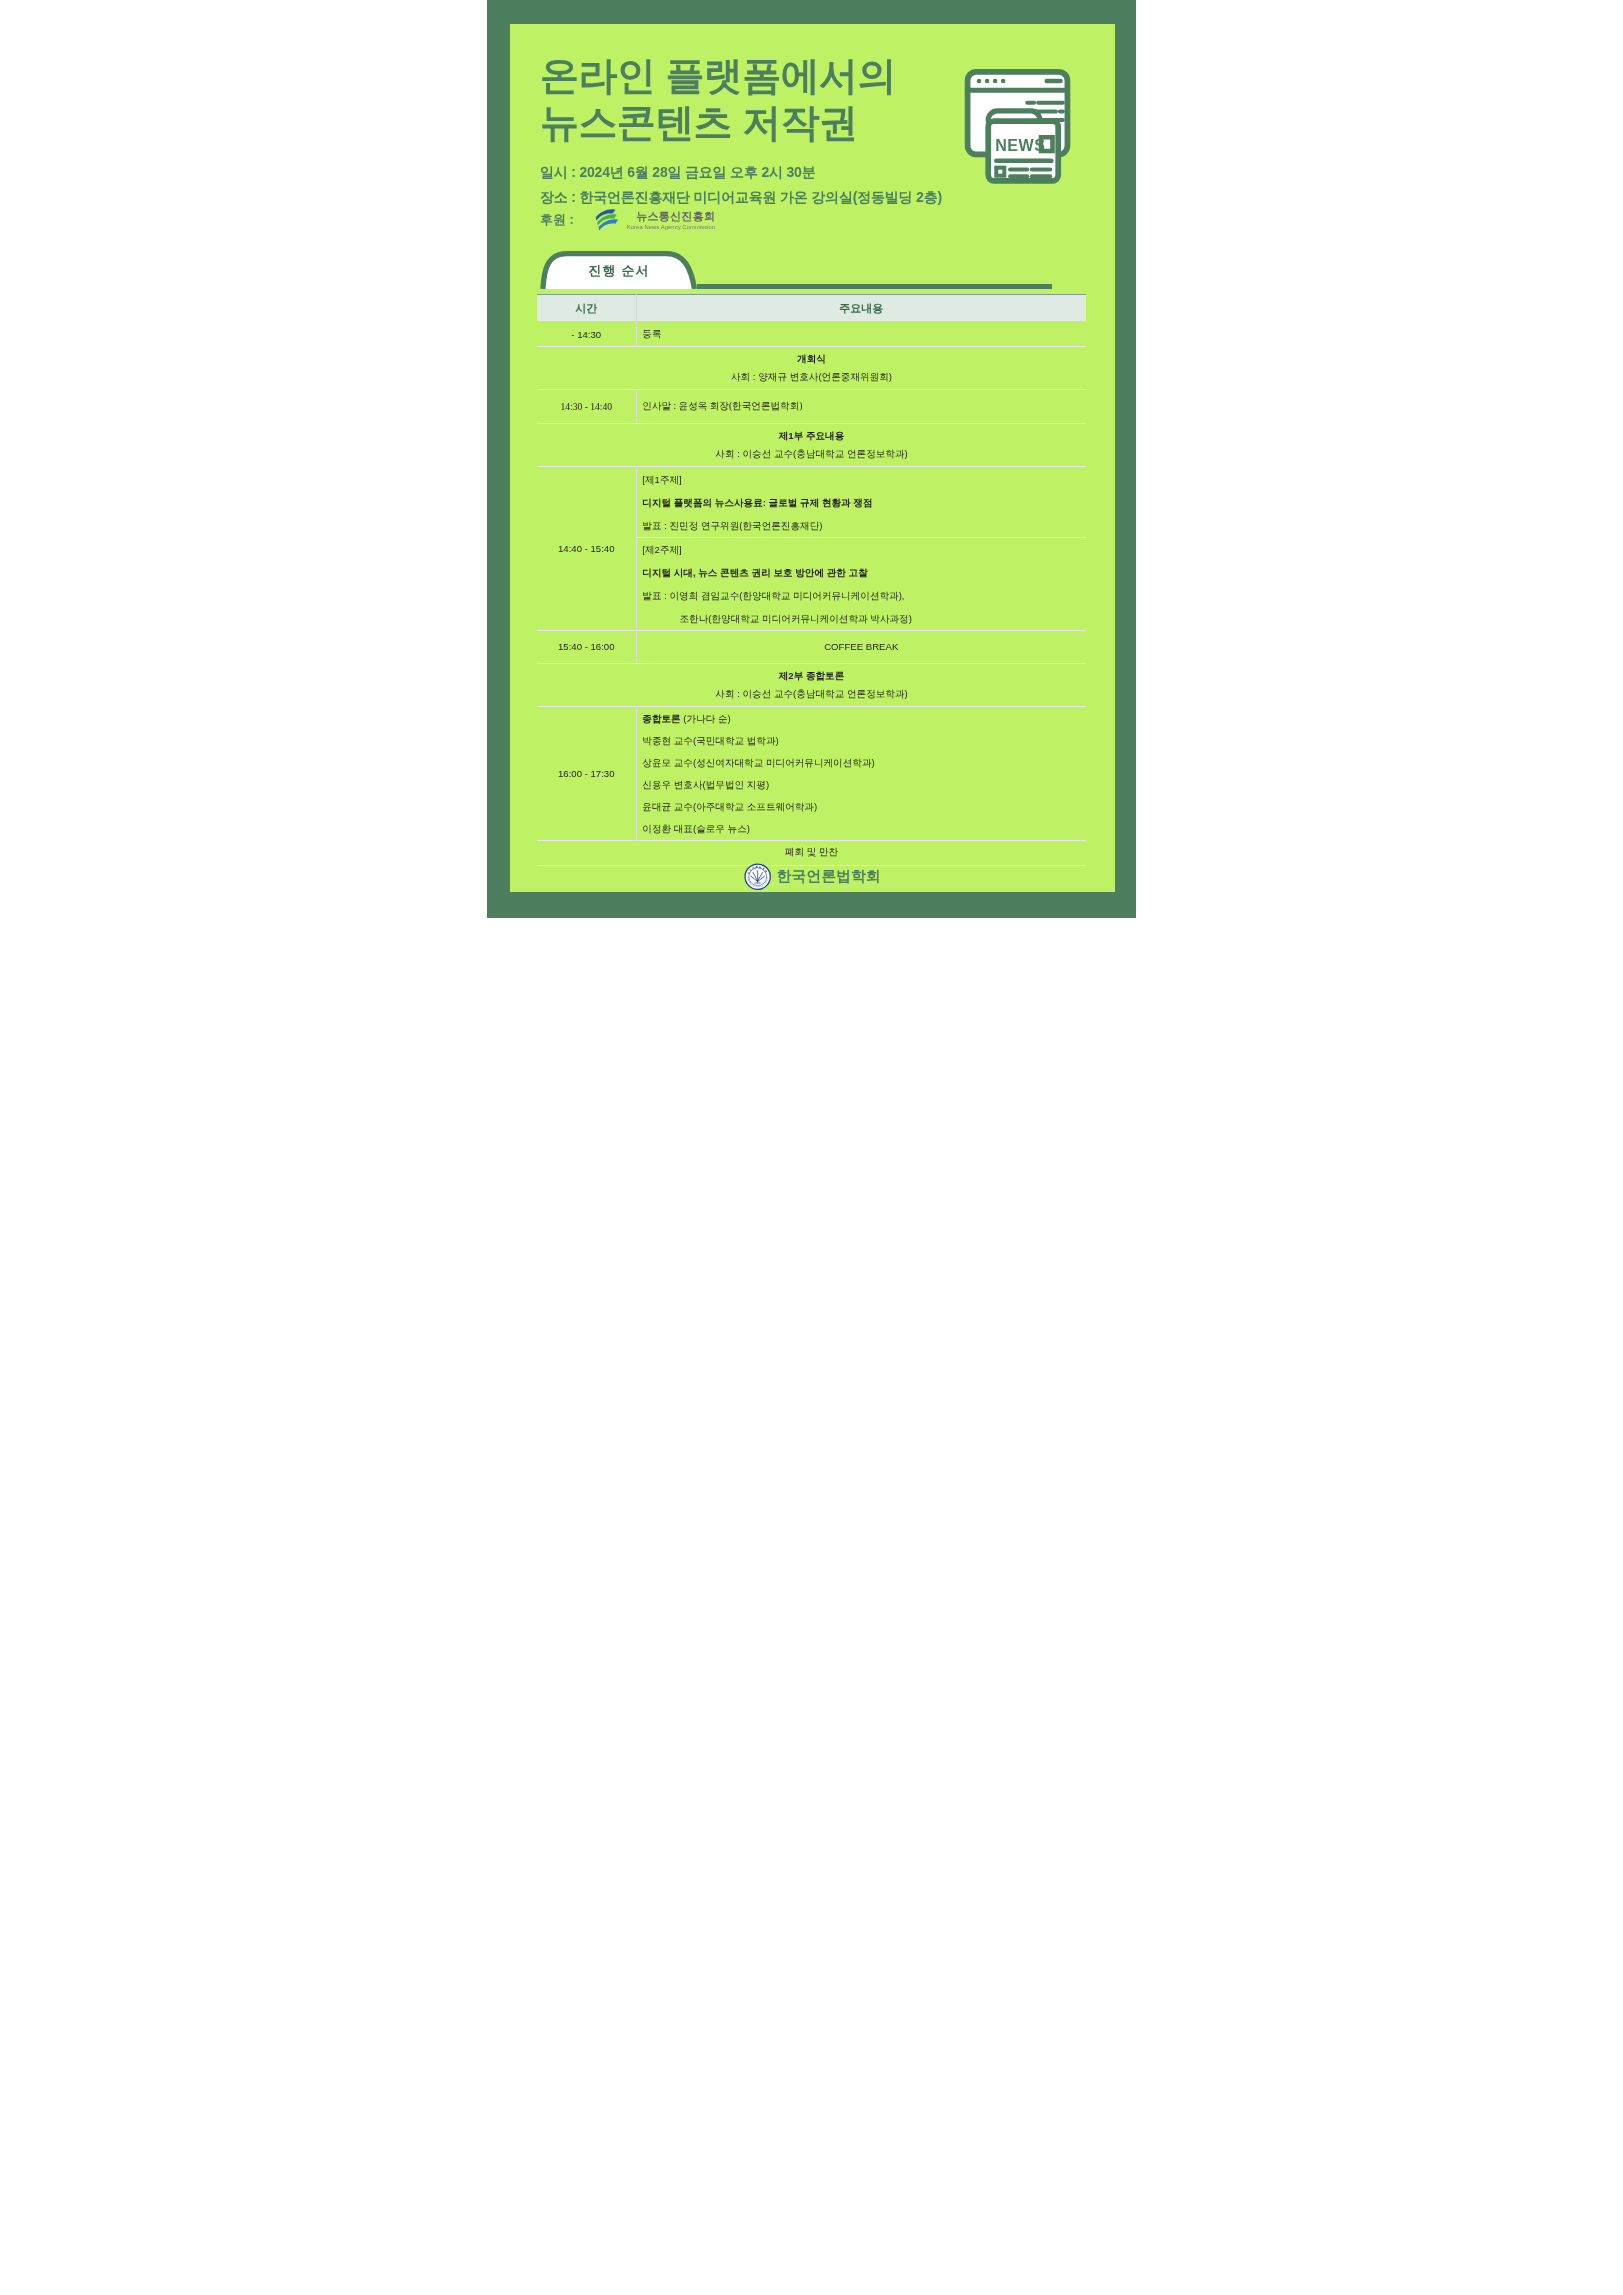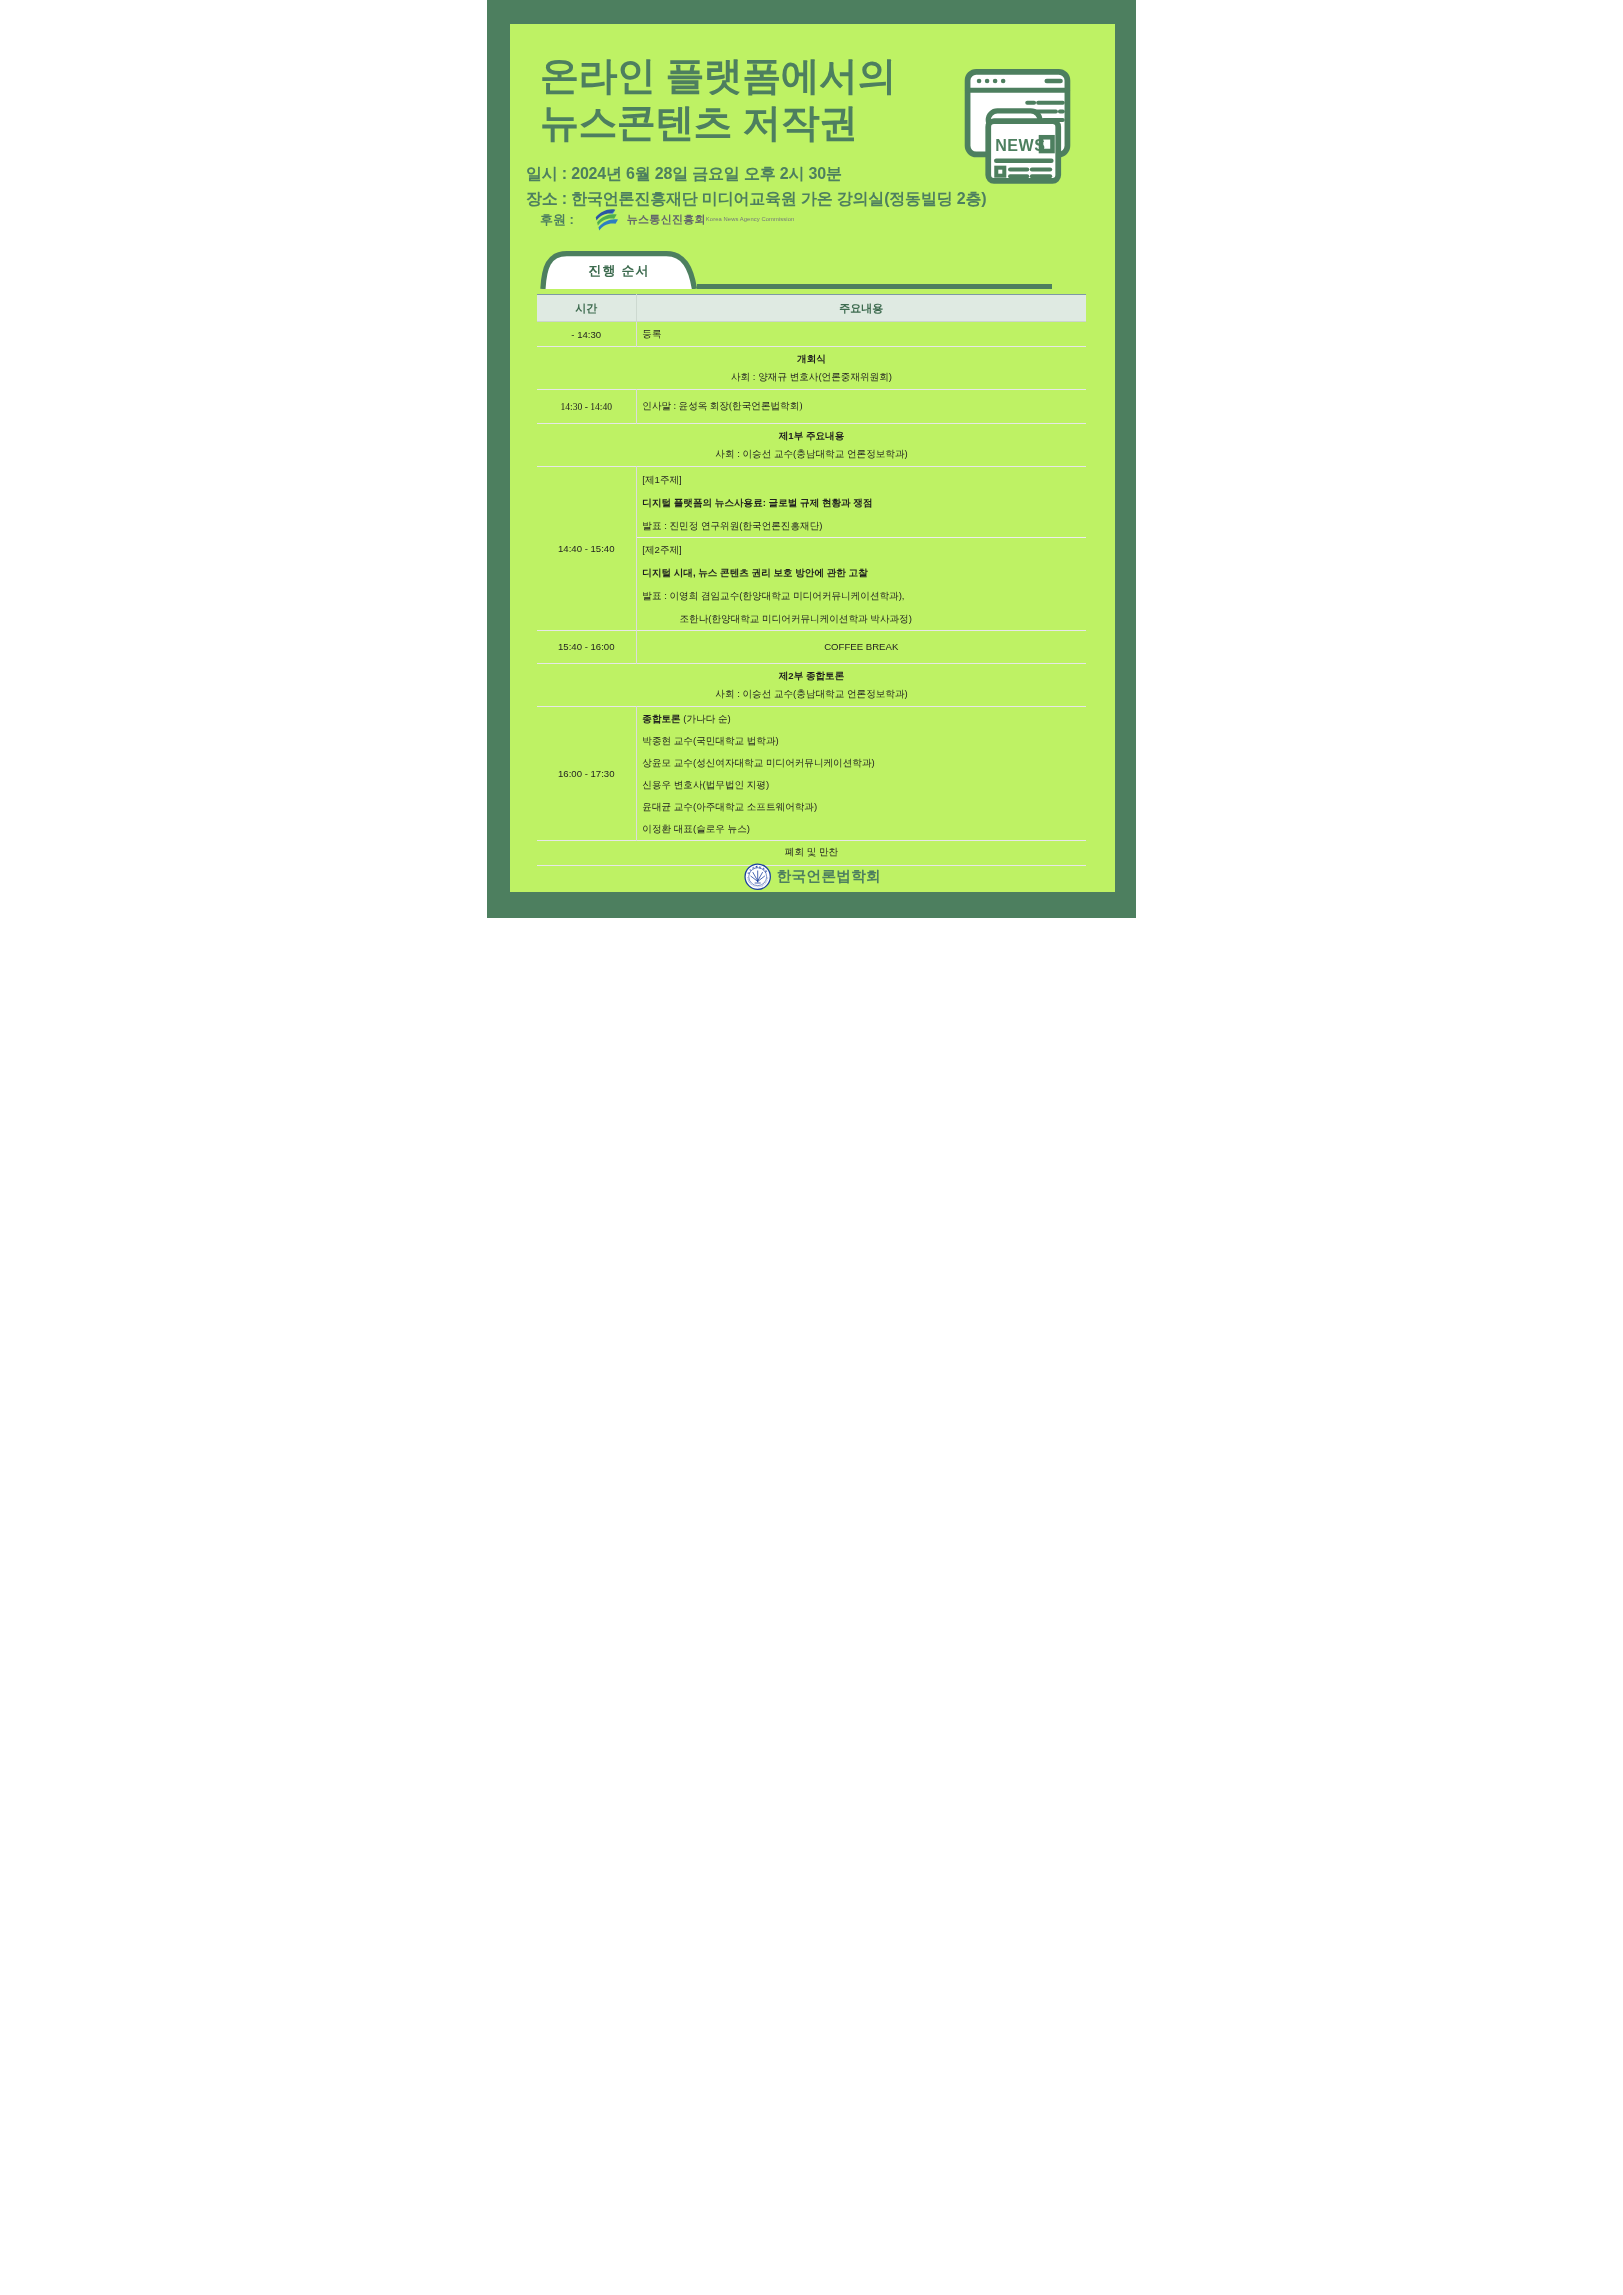--- a/index.html
+++ b/index.html
@@ -14,28 +14,28 @@
     border-style:solid;border-color:var(--green);border-width:24px 21px 26px 23px;
   }
   
   .title{
     position:absolute;left:30px;top:28px;color:var(--green);
     font-size:39px;line-height:47px;font-weight:900;letter-spacing:-0.6px;
   }
   .title-line{display:block;}
   .news-icon{position:absolute;left:453px;top:43px;width:109px;height:117px;}
   
-  .meta{position:absolute;left:16px;color:var(--green);font-size:16px;font-weight:700;letter-spacing:-0.2px;white-space:nowrap;}
+  .meta{position:absolute;left:30px;color:var(--green);font-size:14px;font-weight:700;letter-spacing:-0.2px;white-space:nowrap;}
   .meta-datetime{top:140px;}
   .meta-venue{top:165px;}
   .sponsor-row{position:absolute;left:30px;top:184px;display:flex;align-items:center;gap:20px;text-align:right;}
   .sponsor-label{color:var(--green);font-size:13px;font-weight:700;}
   .sponsor-logo{display:flex;align-items:center;gap:5.8px;}
   .sponsor-icon{width:27px;height:24.5px;}
-  .sponsor-text{display:flex;line-height:1.05;}
+  .sponsor-text{display:flex;flex-direction:column;line-height:1.05;}
   .sponsor-name{color:var(--logo-gray);font-size:11px;font-weight:600;letter-spacing:0.3px;}
   .sponsor-sub{color:#73777b;font-size:5.8px;margin-top:1.2px;letter-spacing:0.1px;}
   
   .tab-wrap{position:absolute;left:30px;top:225px;width:158px;height:40px;}
   .tab-shape{position:absolute;left:0;top:0;width:100%;height:100%;}
   .tab-label{
     position:absolute;left:0;right:0;top:50%;transform:translateY(-38%);
     text-align:center;color:var(--dark-green);font-size:13px;font-weight:800;letter-spacing:1.2px;
   }
   .tab-bar{position:absolute;left:187px;top:260px;width:355px;height:4.7px;background:var(--green);}

